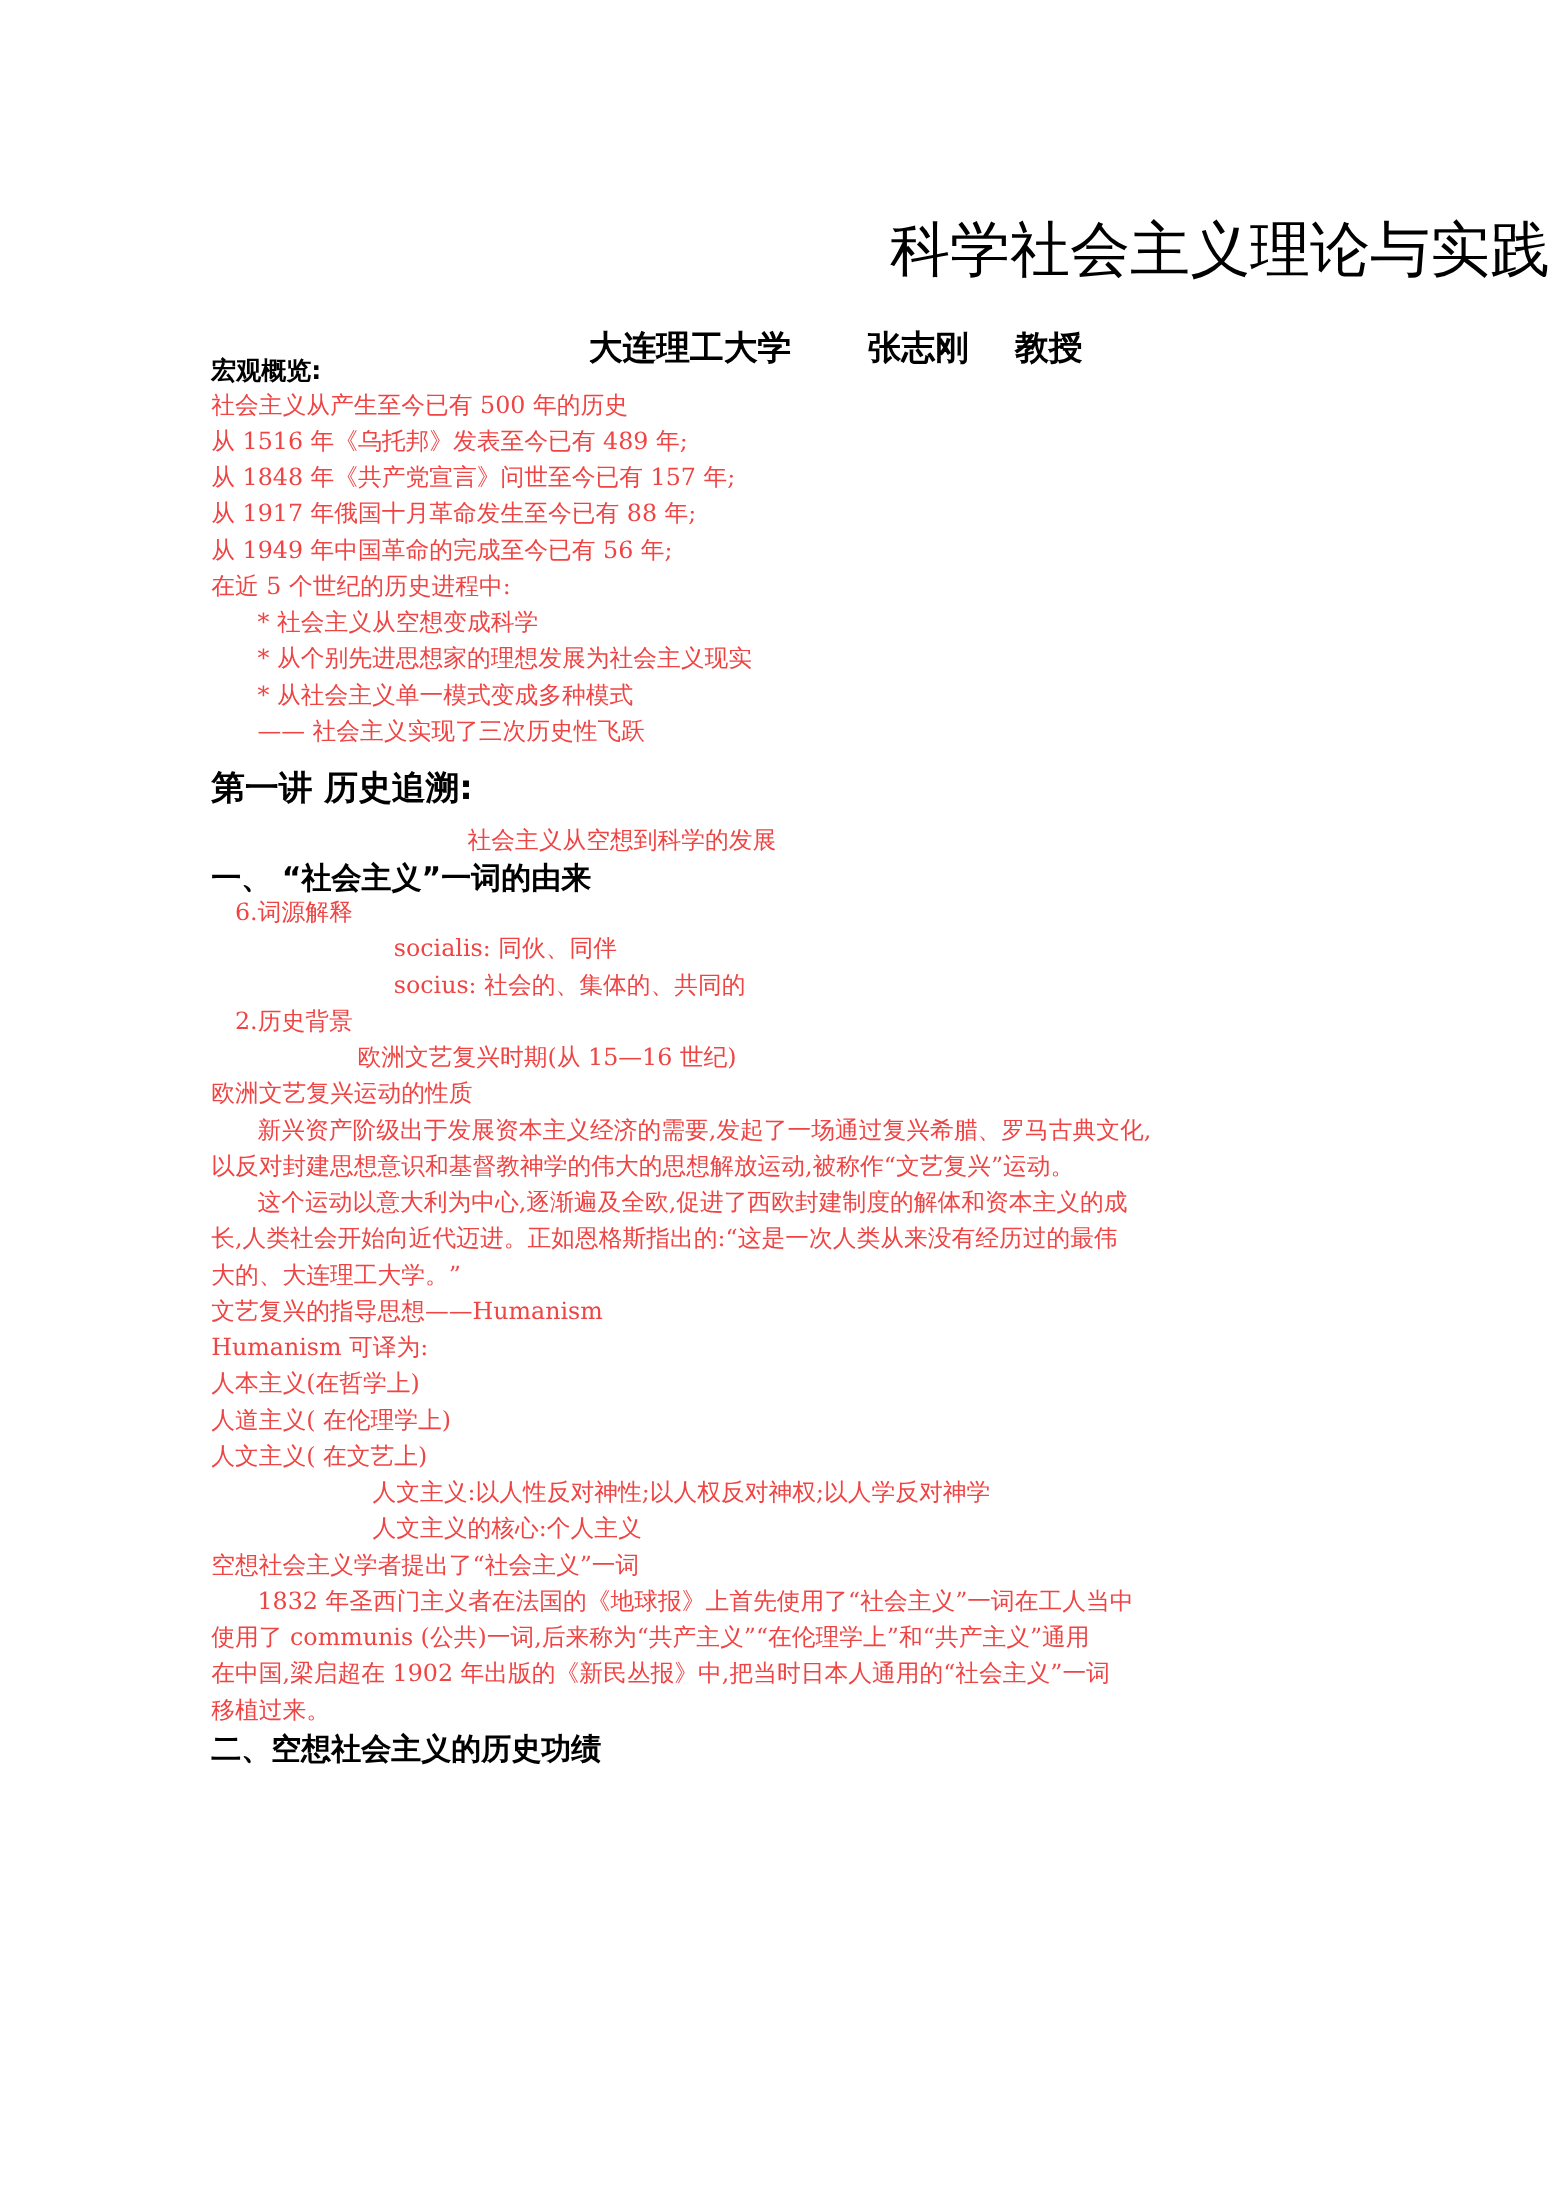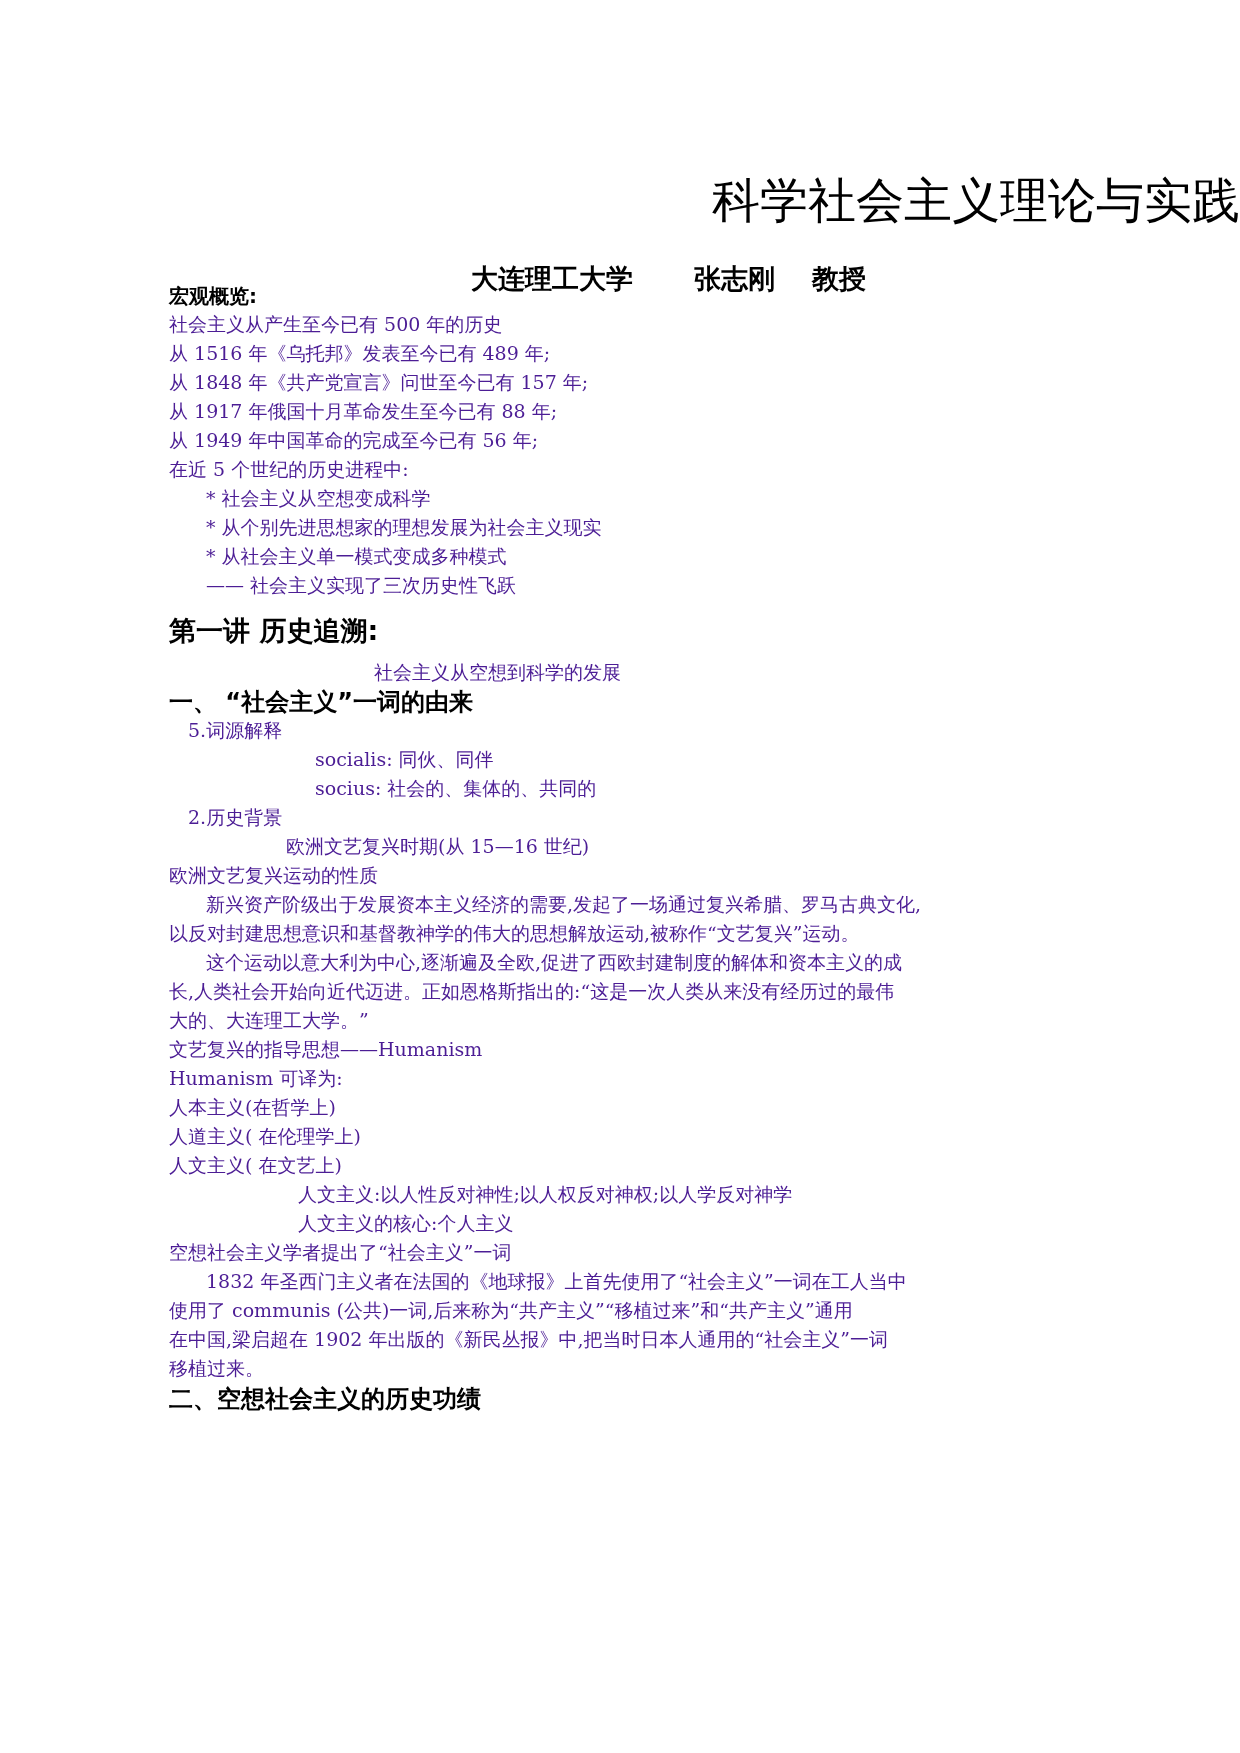--- a/index.html
+++ b/index.html
@@ -20,21 +20,21 @@
       left: 0; top: 0;
       width: 1240px;
       height: 1753px;
     }
     .line {
       position: absolute;
       white-space: nowrap;
       font-size: 19px;
       line-height: 24px;
       font-family: "DejaVu Serif", "Liberation Serif", serif;
-      color: #4c1d95;
+      color: #ef4444;
     }
     .title {
       position: absolute;
       left: 0;
       width: 1240px;
       top: 170px;
       text-align: right;
       font-family: "DejaVu Sans", "Liberation Sans", sans-serif;
       font-size: 48px;
       line-height: 60px;
@@ -81,21 +81,21 @@
   <div class="line" style="left:169px; top:457px;">在近 5 个世纪的历史进程中:</div>
   <div class="line" style="left:206px; top:486px;">* 社会主义从空想变成科学</div>
   <div class="line" style="left:206px; top:515px;">* 从个别先进思想家的理想发展为社会主义现实</div>
   <div class="line" style="left:206px; top:544px;">* 从社会主义单一模式变成多种模式</div>
   <div class="line" style="left:206px; top:573px;">—— 社会主义实现了三次历史性飞跃</div>
 
   <div class="line bold-sans h-lecture" style="left:169px; top:614px;">第一讲    历史追溯:</div>
   <div class="line" style="left:374px; top:660px;">社会主义从空想到科学的发展</div>
   <div class="line bold-sans h-section" style="left:169px; top:687px;">一、  “社会主义”一词的由来</div>
 
-  <div class="line" style="left:188px; top:718px;">5.词源解释</div>
+  <div class="line" style="left:188px; top:718px;">6.词源解释</div>
   <div class="line" style="left:315px; top:747px;">socialis: 同伙、同伴</div>
   <div class="line" style="left:315px; top:776px;">socius: 社会的、集体的、共同的</div>
 
   <div class="line" style="left:188px; top:805px;">2.历史背景</div>
   <div class="line" style="left:286px; top:834px;">欧洲文艺复兴时期(从 15—16 世纪)</div>
 
   <div class="line" style="left:169px; top:863px;">欧洲文艺复兴运动的性质</div>
   <div class="line" style="left:206px; top:892px;">新兴资产阶级出于发展资本主义经济的需要,发起了一场通过复兴希腊、罗马古典文化,</div>
   <div class="line" style="left:169px; top:921px;">以反对封建思想意识和基督教神学的伟大的思想解放运动,被称作“文艺复兴”运动。</div>
 
@@ -106,19 +106,19 @@
   <div class="line mono" style="left:169px; top:1037px; font-family:'DejaVu Serif','Liberation Serif',serif;">文艺复兴的指导思想——Humanism</div>
   <div class="line" style="left:169px; top:1066px;">Humanism 可译为:</div>
   <div class="line" style="left:169px; top:1095px;">人本主义(在哲学上)</div>
   <div class="line" style="left:169px; top:1124px;">人道主义( 在伦理学上)</div>
   <div class="line" style="left:169px; top:1153px;">人文主义( 在文艺上)</div>
   <div class="line" style="left:298px; top:1182px;">人文主义:以人性反对神性;以人权反对神权;以人学反对神学</div>
   <div class="line" style="left:298px; top:1211px;">人文主义的核心:个人主义</div>
 
   <div class="line" style="left:169px; top:1240px;">空想社会主义学者提出了“社会主义”一词</div>
   <div class="line" style="left:206px; top:1269px;">1832 年圣西门主义者在法国的《地球报》上首先使用了“社会主义”一词在工人当中</div>
-  <div class="line" style="left:169px; top:1298px;">使用了 communis (公共)一词,后来称为“共产主义”“移植过来”和“共产主义”通用</div>
+  <div class="line" style="left:169px; top:1298px;">使用了 communis (公共)一词,后来称为“共产主义”“在伦理学上”和“共产主义”通用</div>
   <div class="line" style="left:169px; top:1327px;">在中国,梁启超在 1902 年出版的《新民丛报》中,把当时日本人通用的“社会主义”一词</div>
   <div class="line" style="left:169px; top:1356px;">移植过来。</div>
 
   <div class="line bold-sans h-section" style="left:169px; top:1384px;">二、空想社会主义的历史功绩</div>
 
 </div>
 
 </body></html>

